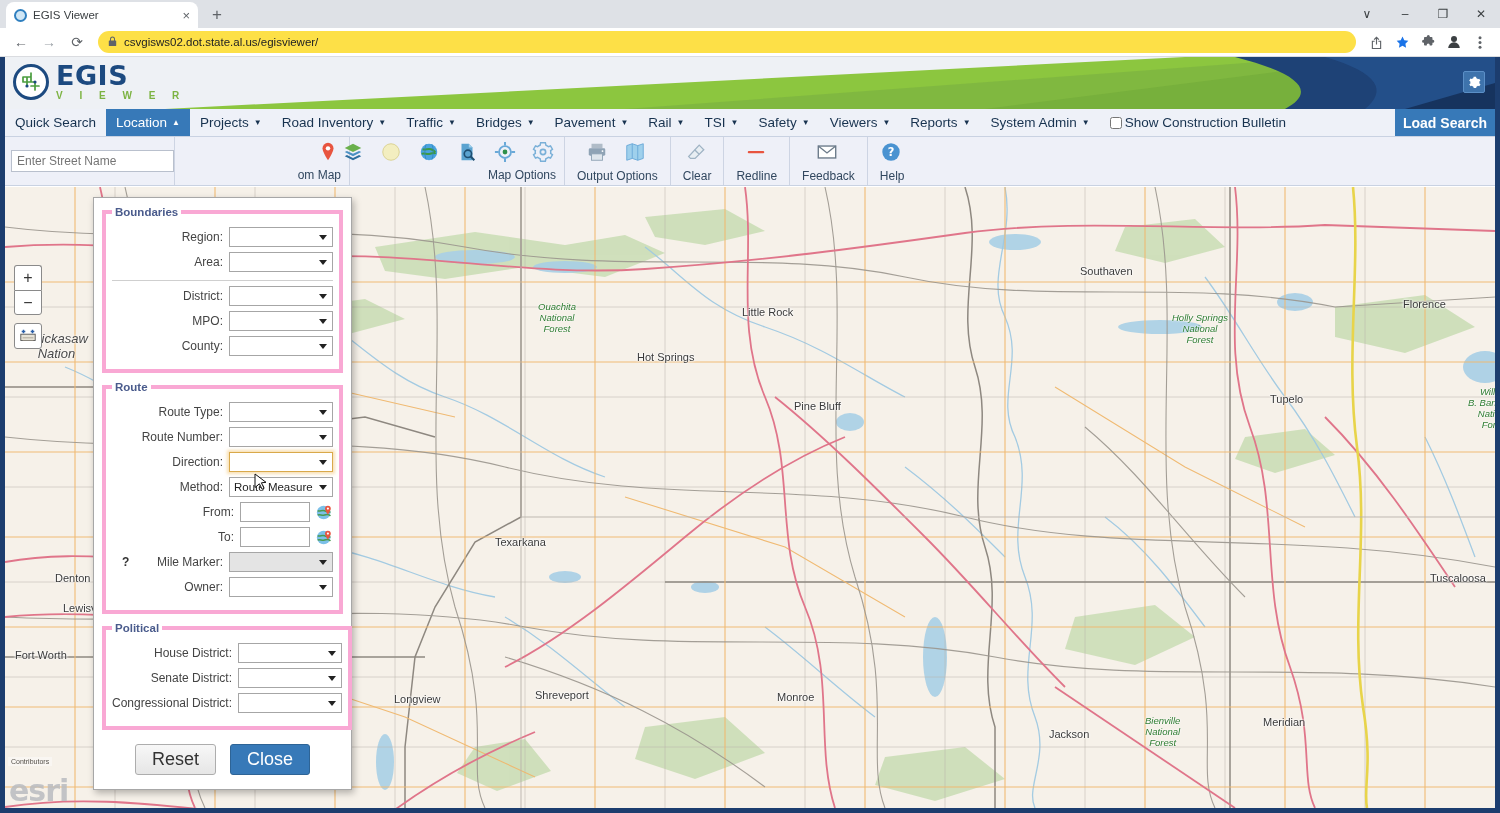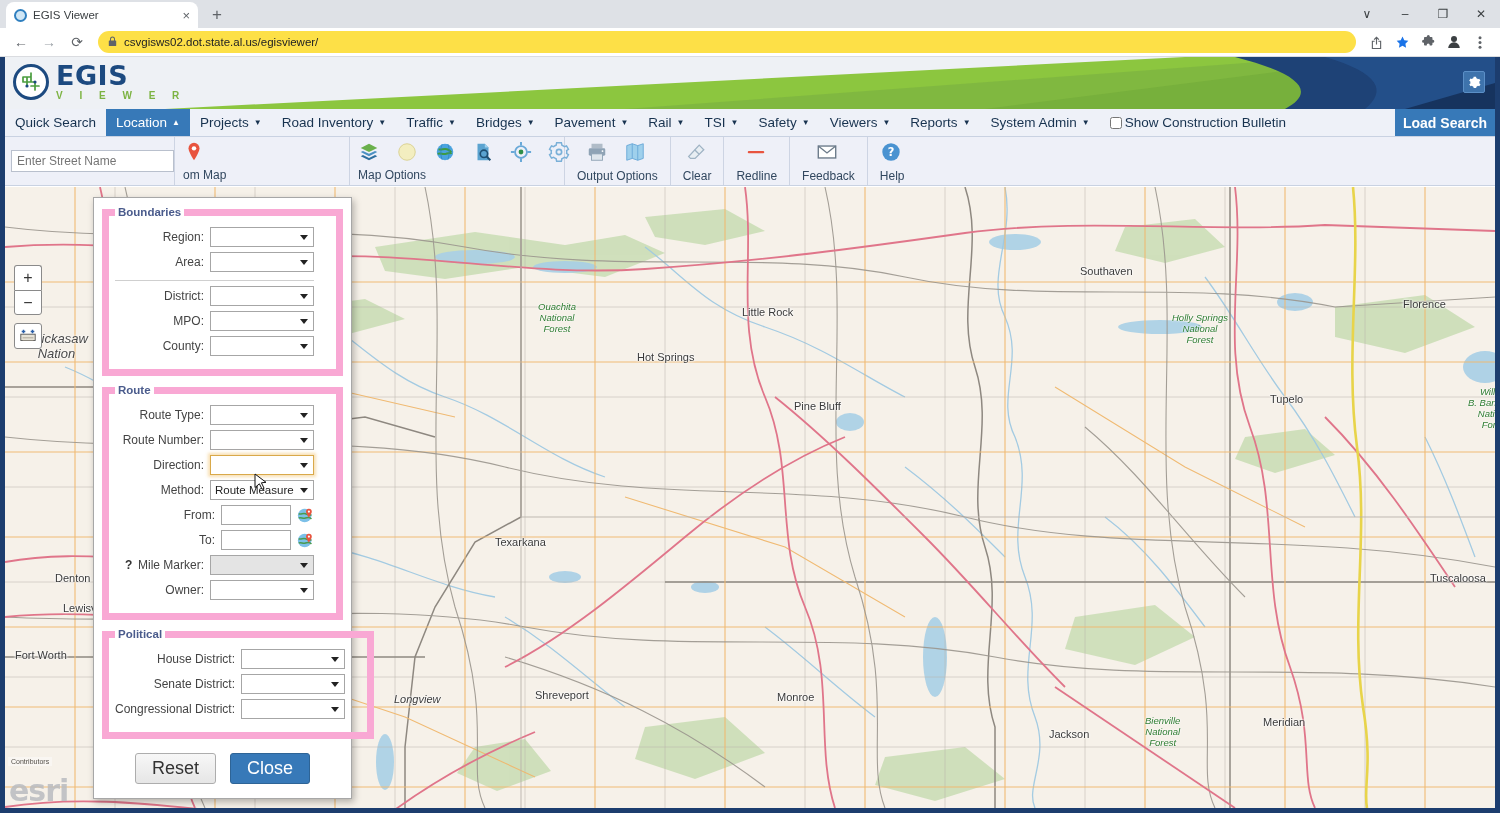--- a/index.html
+++ b/index.html
@@ -122,21 +122,21 @@
   }
   #streetsearch {
     width: 170px; display: flex; align-items: center; padding-left: 6px;
     border-right: 1px solid #cdd4e3;
   }
   #streetsearch input {
     width: 100%; height: 22px; border: 1px solid #b9c0cd; font-size: 12px;
     padding: 0 5px; color: #000000; background: #fff;
   }
   .tgroup {
-    display: flex; flex-direction: column; align-items: flex-start;
+    display: flex; flex-direction: column; align-items: flex-end;
     justify-content: center; border-right: 1px solid #cdd4e3; padding: 0 8px;
   }
   .tgroup-icons { display: flex; align-items: center; gap: 14px; height: 26px; }
   .tgroup-label { font-size: 12px; color: #31475f; margin-top: 2px; }
   .tcell {
     display: flex; flex-direction: column; align-items: center;
     justify-content: center; padding: 0 12px; cursor: pointer;
   }
   .tcell .tgroup-label { margin-top: 3px; }
   .ticon { width: 24px; height: 24px; cursor: pointer; }
@@ -184,21 +184,21 @@
     position: absolute; left: 3px; bottom: 42px; font-size: 7px;
     color: #55504a; background: rgba(255,255,255,.4); padding: 1px 3px;
   }
   
   #locdialog {
     position: absolute; left: 88px; top: 140px; width: 259px;
     background: #fff; border: 1px solid #a7a7a7;
     box-shadow: 2px 3px 7px rgba(0,0,0,.28); z-index: 40;
   }
   fieldset {
-    border: 7px solid #f9a8d4; margin: 8px 8px 4px 8px; padding: 4px 22px 8px 6px;
+    border: 4px solid #f9a8d4; margin: 8px 8px 4px 8px; padding: 4px 6px 8px 6px;
   }
   legend { font-size: 11.5px; font-weight: bold; color: #4a5b8c; padding: 0 3px; }
   .frow {
     display: flex; align-items: center; justify-content: flex-end;
     margin: 5px 0; gap: 6px;
   }
   .flabel { font-size: 12px; color: #444; text-align: center; white-space: nowrap; }
   .fsel {
     width: 104px; height: 20px; border: 1px solid #a6a6a6; background: #fff;
     font-size: 11.5px; color: #222; padding: 0 16px 0 4px;
@@ -655,21 +655,21 @@
           <div class="city-label" style="left: 632px; top: 164px;">Hot Springs</div>
           <div class="city-label" style="left: 789px; top: 213px;">Pine Bluff</div>
           <div class="city-label" style="left: 1075px; top: 78px;">Southaven</div>
           <div class="city-label" style="left: 1398px; top: 111px;">Florence</div>
           <div class="city-label" style="left: 1265px; top: 206px;">Tupelo</div>
           <div class="city-label" style="left: 490px; top: 349px;">Texarkana</div>
           <div class="city-label" style="left: 50px; top: 385px;">Denton</div>
           <div class="city-label" style="left: 58px; top: 415px;">Lewisville</div>
           <div class="city-label" style="left: 10px; top: 462px;">Fort Worth</div>
           <div class="city-label" style="left: 1425px; top: 385px;">Tuscaloosa</div>
-          <div class="city-label" style="left: 389px; top: 506px; font-style: italic;">Longview</div>
+          <div class="city-label" style="left: 389px; top: 506px;">Longview</div>
           <div class="city-label" style="left: 530px; top: 502px;">Shreveport</div>
           <div class="city-label" style="left: 772px; top: 504px;">Monroe</div>
           <div class="city-label" style="left: 1044px; top: 541px;">Jackson</div>
           <div class="city-label" style="left: 1258px; top: 529px;">Meridian</div>
           <div class="forest-label" style="left: 533px; top: 115px;">Ouachita
 National
 Forest</div>
           <div class="forest-label" style="left: 1167px; top: 126px;">Holly Springs
 National
 Forest</div>

